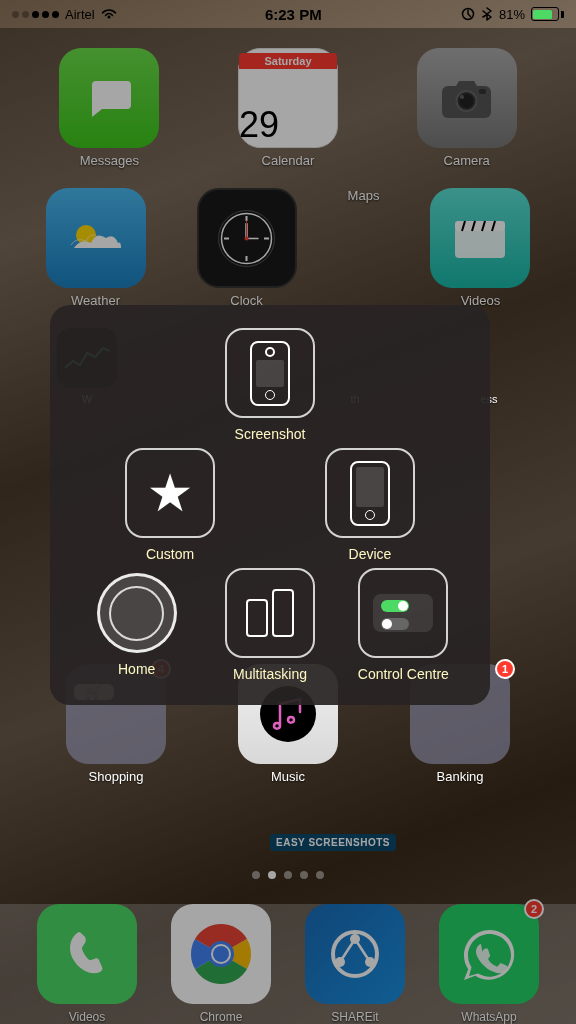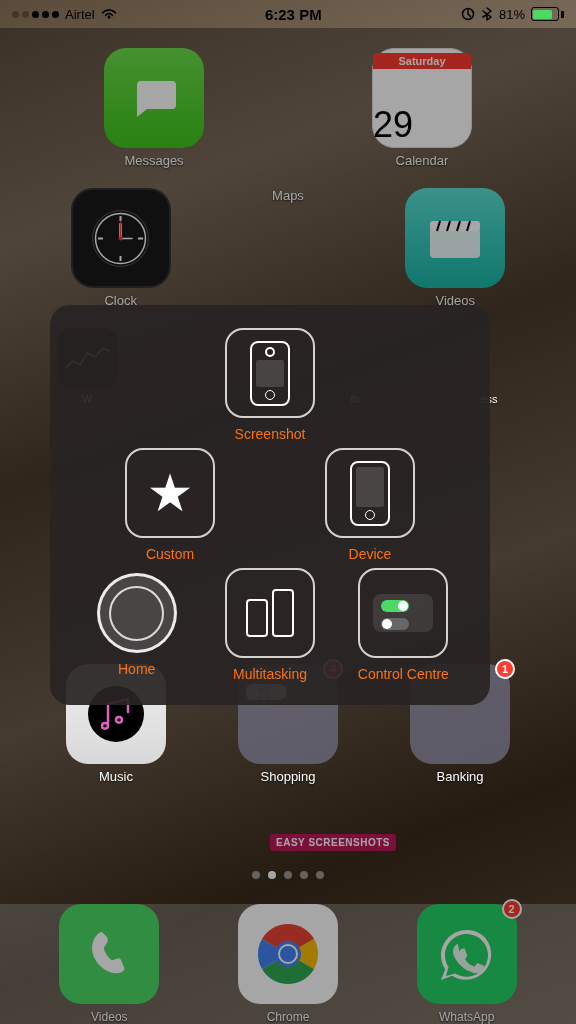--- a/index.html
+++ b/index.html
@@ -165,21 +165,21 @@
 
     .home-inner {
       width: 55px;
       height: 55px;
       border-radius: 50%;
       border: 2.5px solid rgba(255,255,255,0.8);
     }
 
     .menu-label {
       font-size: 14px;
-      color: #f97316;
+      color: #fef9c3;
       text-align: center;
     }
 
     
     .phone-outline {
       width: 40px;
       height: 65px;
       border: 2.5px solid #fff;
       border-radius: 8px;
       display: flex;
@@ -359,21 +359,21 @@
       background: linear-gradient(135deg, #1a6cb8, #1a8fe0);
       display: flex;
       align-items: center;
       justify-content: center;
     }
 
     .easy-screenshots-banner {
       position: absolute;
       bottom: 173px;
       right: 180px;
-      background: #be185d;
+      background: #0c4a6e;
       color: #fff;
       font-size: 10px;
       font-weight: 900;
       padding: 3px 6px;
       border-radius: 3px;
       letter-spacing: 0.5px;
       z-index: 20;
     }
 
     .small-app {
@@ -461,24 +461,47 @@
     <div class="small-icon" style="background:#fff;border:1px solid #ddd;">
       <div style="display:flex;flex-direction:column;align-items:flex-start;width:100%;gap:38px;">
         <div style="background:#ff3b30;color:#fff;font-size:11px;font-weight:600;width:100%;text-align:center;padding:2px 0;border-radius:4px 4px 0 0;">Saturday</div>
         <div style="font-size:36px;font-weight:200;color:#000;line-height:1;">29</div>
       </div>
     </div>
     <span class="app-label">Calendar</span>
   </div>
 
 
+  <div class="small-app">
+    <div class="small-icon" style="background:linear-gradient(180deg,#aaa,#787878);">
+      <svg width="55" height="45" viewBox="0 0 55 45">
+        <rect x="3" y="10" width="49" height="32" rx="6" fill="#555"></rect>
+        <path d="M20 5 L35 5 L38 10 H17 Z" fill="#555"></path>
+        <circle cx="27.5" cy="25" r="10" fill="#333" stroke="#666" stroke-width="2"></circle>
+        <circle cx="27.5" cy="25" r="7" fill="#222"></circle>
+        <circle cx="23" cy="21" r="2" fill="#888" opacity="0.6"></circle>
+        <rect x="40" y="13" width="7" height="5" rx="2" fill="#333"></rect>
+      </svg>
+    </div>
+    <span class="app-label">Camera</span>
+  </div>
 </div>
 
 <div style="position:absolute;top:178px;left:0;right:0;display:flex;justify-content:space-around;padding:10px 20px;z-index:2;">
 
+  <div class="small-app">
+    <div class="small-icon" style="background:linear-gradient(180deg,#4ab8f0,#1a80c0);">
+      <svg width="60" height="50" viewBox="0 0 60 50">
+        <circle cx="20" cy="22" r="10" fill="#FFD700"></circle>
+        <path d="M8 35 Q15 25 25 30 Q30 18 40 25 Q48 20 52 30 Q55 28 55 35 Z" fill="#fff"></path>
+        <path d="M5 32 Q10 24 20 28 Q25 18 32 24" fill="none" stroke="rgba(255,255,255,0.6)" stroke-width="1"></path>
+      </svg>
+    </div>
+    <span class="app-label">Weather</span>
+  </div>
 
   <div class="small-app">
     <div class="small-icon" style="background:#1a1a1a;border:2px solid #333;">
       <svg width="65" height="65" viewBox="0 0 65 65">
         <circle cx="32.5" cy="32.5" r="28" fill="#1a1a1a" stroke="#555" stroke-width="1"></circle>
         <circle cx="32.5" cy="32.5" r="25" fill="#1a1a1a" stroke="#fff" stroke-width="1.5"></circle>
 
         <line x1="32.5" y1="10" x2="32.5" y2="15" stroke="#fff" stroke-width="2"></line>
         <line x1="32.5" y1="50" x2="32.5" y2="55" stroke="#fff" stroke-width="2"></line>
         <line x1="10" y1="32.5" x2="15" y2="32.5" stroke="#fff" stroke-width="2"></line>
@@ -603,42 +626,42 @@
           </div>
         </div>
       </div>
       <span class="menu-label">Control Centre</span>
     </div>
   </div>
 </div>
 
 <div style="position:absolute;bottom:240px;left:0;right:0;display:flex;justify-content:space-around;padding:0 30px;z-index:45;">
 
-  <div class="small-app">
-    <div class="small-icon music-icon-bg" style="width:100px;height:100px;border-radius:22px;background:linear-gradient(180deg,#f0f0f0,#d8d8d8);">
-      <svg width="60" height="60" viewBox="0 0 60 60">
-        <circle cx="30" cy="30" r="28" fill="linear-gradient(#f0f0f0,#d8d8d8)"></circle>
-
-        <path d="M22 42 L22 20 L42 15 L42 28 M22 42 C22 45 16 46 16 42 C16 38 22 38 22 42Z M36 36 C36 39 30 40 30 36 C30 32 36 32 36 36Z" stroke="#e060c0" stroke-width="2.5" fill="none" stroke-linecap="round"></path>
-      </svg>
-    </div>
-    <span class="app-label">Music</span>
-  </div>
-
   <div class="small-app" style="position:relative;">
     <div class="badge">4</div>
     <div class="small-icon shopping-folder" style="width:100px;height:100px;border-radius:22px;background:rgba(110,110,130,0.75);display:grid;grid-template-columns:1fr 1fr;grid-template-rows:1fr 1fr;gap:4px;padding:8px;">
       <div style="background:#fff;border-radius:6px;display:flex;align-items:center;justify-content:center;font-size:14px;">🛒</div>
       <div style="background:#FFD700;border-radius:6px;"></div>
       <div style="background:#ff6b35;border-radius:6px;"></div>
       <div style="background:#4ab8f0;border-radius:6px;"></div>
     </div>
     <span class="app-label">Shopping</span>
   </div>
 
+  <div class="small-app">
+    <div class="small-icon music-icon-bg" style="width:100px;height:100px;border-radius:22px;background:linear-gradient(180deg,#f0f0f0,#d8d8d8);">
+      <svg width="60" height="60" viewBox="0 0 60 60">
+        <circle cx="30" cy="30" r="28" fill="linear-gradient(#f0f0f0,#d8d8d8)"></circle>
+
+        <path d="M22 42 L22 20 L42 15 L42 28 M22 42 C22 45 16 46 16 42 C16 38 22 38 22 42Z M36 36 C36 39 30 40 30 36 C30 32 36 32 36 36Z" stroke="#e060c0" stroke-width="2.5" fill="none" stroke-linecap="round"></path>
+      </svg>
+    </div>
+    <span class="app-label">Music</span>
+  </div>
+
   <div class="small-app" style="position:relative;">
     <div class="badge">1</div>
     <div class="small-icon banking-folder" style="width:100px;height:100px;border-radius:22px;background:rgba(110,110,130,0.75);display:grid;grid-template-columns:1fr 1fr;grid-template-rows:1fr 1fr;gap:4px;padding:8px;">
       <div style="background:#2ecc71;border-radius:6px;"></div>
       <div style="background:#3498db;border-radius:6px;"></div>
       <div style="background:#e74c3c;border-radius:6px;"></div>
       <div style="background:#9b59b6;border-radius:6px;"></div>
     </div>
     <span class="app-label">Banking</span>
   </div>
@@ -678,20 +701,34 @@
         <path d="M35 35 L9 20 A30 30 0 0 1 35 5 Z" fill="#EA4335"></path>
 
         <circle cx="35" cy="35" r="13" fill="#4285F4"></circle>
         <circle cx="35" cy="35" r="10" fill="#fff"></circle>
         <circle cx="35" cy="35" r="8" fill="#4285F4"></circle>
       </svg>
     </div>
     <span class="dock-label">Chrome</span>
   </div>
 
+  <div class="dock-item">
+    <div class="dock-icon shareit-icon">
+      <svg width="60" height="60" viewBox="0 0 60 60">
+
+        <circle cx="30" cy="30" r="22" fill="none" stroke="#fff" stroke-width="4"></circle>
+        <circle cx="30" cy="15" r="5" fill="#fff"></circle>
+        <circle cx="45" cy="38" r="5" fill="#fff"></circle>
+        <circle cx="15" cy="38" r="5" fill="#fff"></circle>
+        <line x1="30" y1="15" x2="45" y2="38" stroke="#fff" stroke-width="2.5"></line>
+        <line x1="30" y1="15" x2="15" y2="38" stroke="#fff" stroke-width="2.5"></line>
+      </svg>
+    </div>
+    <span class="dock-label">SHAREit</span>
+  </div>
 
   <div class="dock-item" style="position:relative;">
     <div class="badge">2</div>
     <div class="dock-icon whatsapp-icon">
       <svg width="65" height="65" viewBox="0 0 65 65">
         <path d="M32.5 8 C18.5 8 7 19.5 7 33.5 C7 38.5 8.5 43.2 11.2 47.2 L7 58 L18.2 53.8 C22.1 56.3 26.7 57.7 31.7 57.7 C45.7 57.7 57.2 46.2 57.2 32.2 C57.2 18.2 46.5 8 32.5 8 Z" fill="#fff"></path>
         <path d="M32.5 12 C20.7 12 11 21.7 11 33.5 C11 37.8 12.3 41.8 14.5 45.2 L12 54 L21.2 51.5 C24.5 53.5 28.4 54.7 32.5 54.7 C44.3 54.7 54 45 54 33.2 C54 21.4 44.3 12 32.5 12 Z" fill="#25d366"></path>
         <path d="M24 22 C23.2 22 22 22.8 21.4 23.4 C20.8 24 19 25.8 19 29.5 C19 33.2 21.5 36.8 21.9 37.4 C22.3 38 27.2 46 35.3 49.2 C37.2 50 38.7 50.5 39.8 50.9 C41.7 51.5 43.4 51.4 44.8 51.2 C46.3 51 49.4 49.5 50 47.8 C50.6 46.1 50.6 44.7 50.4 44.4 C50.2 44.1 49.8 43.9 49.2 43.6 C48.6 43.3 44.9 41.5 44.4 41.3 C43.8 41.1 43.4 41 43 41.6 C42.6 42.2 41.2 43.8 40.8 44.2 C40.5 44.6 40.1 44.7 39.5 44.4 C38.9 44.1 37 43.5 34.7 41.5 C32.9 40 31.7 38 31.3 37.4 C31 36.8 31.3 36.5 31.6 36.2 C31.9 35.9 32.2 35.4 32.5 35.1 C32.8 34.8 32.9 34.5 33.1 34.1 C33.3 33.7 33.2 33.4 33.1 33.1 C32.9 32.8 31.7 29.1 31.2 27.7 C30.7 26.4 30.2 26.5 29.8 26.5 C29.5 26.5 29.1 26.5 28.7 26.5 C28.3 26.5 27.6 26.6 27 27.3 C26.4 27.9 24.8 29.5 24.8 33.2 C24.8 36.9 27.1 40.4 27.4 40.9" fill="#fff" opacity="0.9"></path>
       </svg>
     </div>

